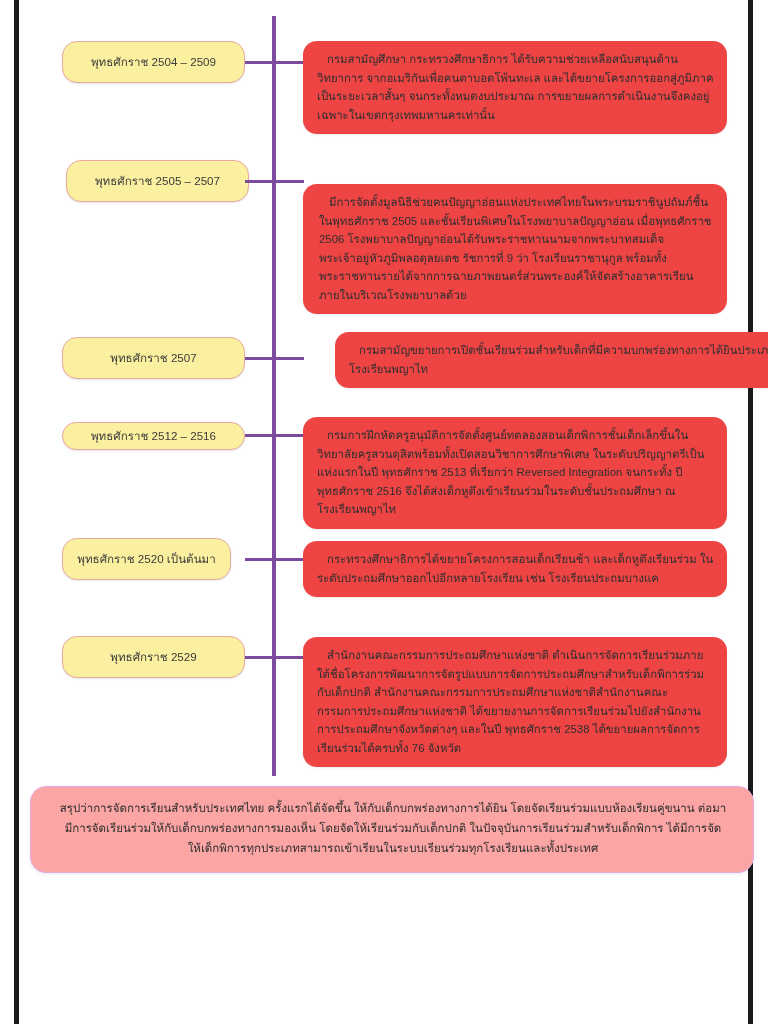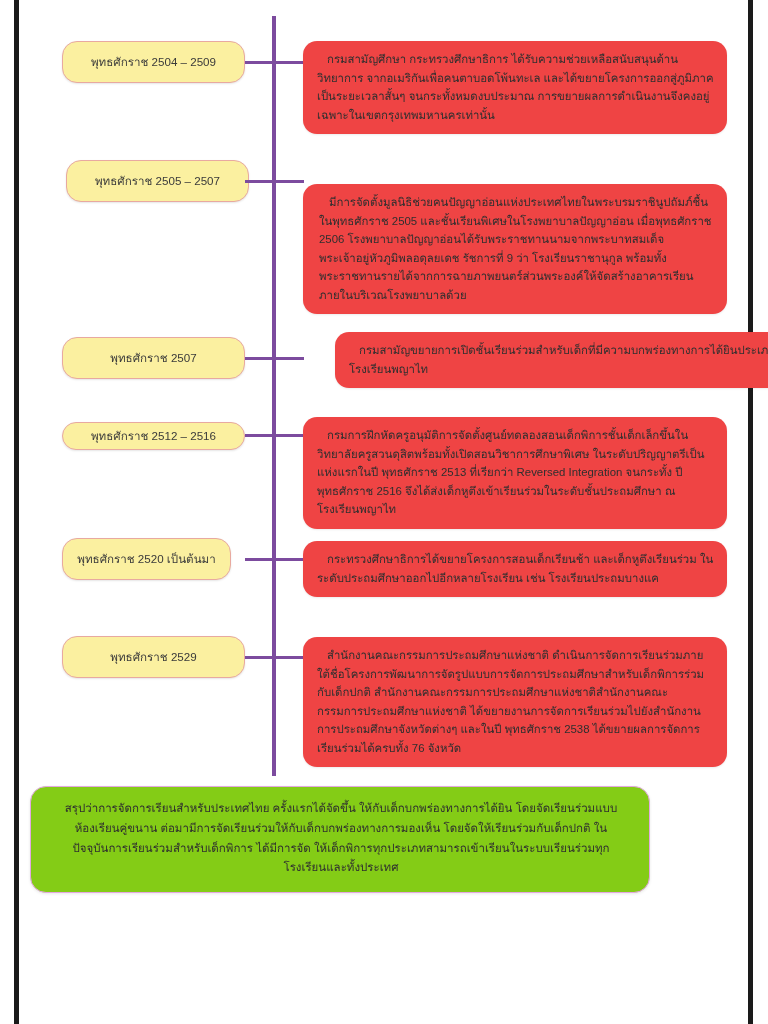--- a/index.html
+++ b/index.html
@@ -81,22 +81,22 @@
     font-size: 11.4px;
     line-height: 1.63;
     text-indent: 10px;
   }
 
   
   #summary-box {
     position: absolute;
     left: 30px;
     top: 786px;
-    width: 620px;
-    background: #84cc16;
+    width: 724px;
+    background: #fca5a5;
     border: 1.2px solid #e4a8e0;
     border-radius: 16px;
     padding: 12px 26px 14px 28px;
     box-shadow: 0 1px 3px rgba(0,0,0,0.09);
   }
   #summary-box p {
     font-size: 11.5px;
     line-height: 1.72;
     color: #2f2f2f;
     text-align: center;

